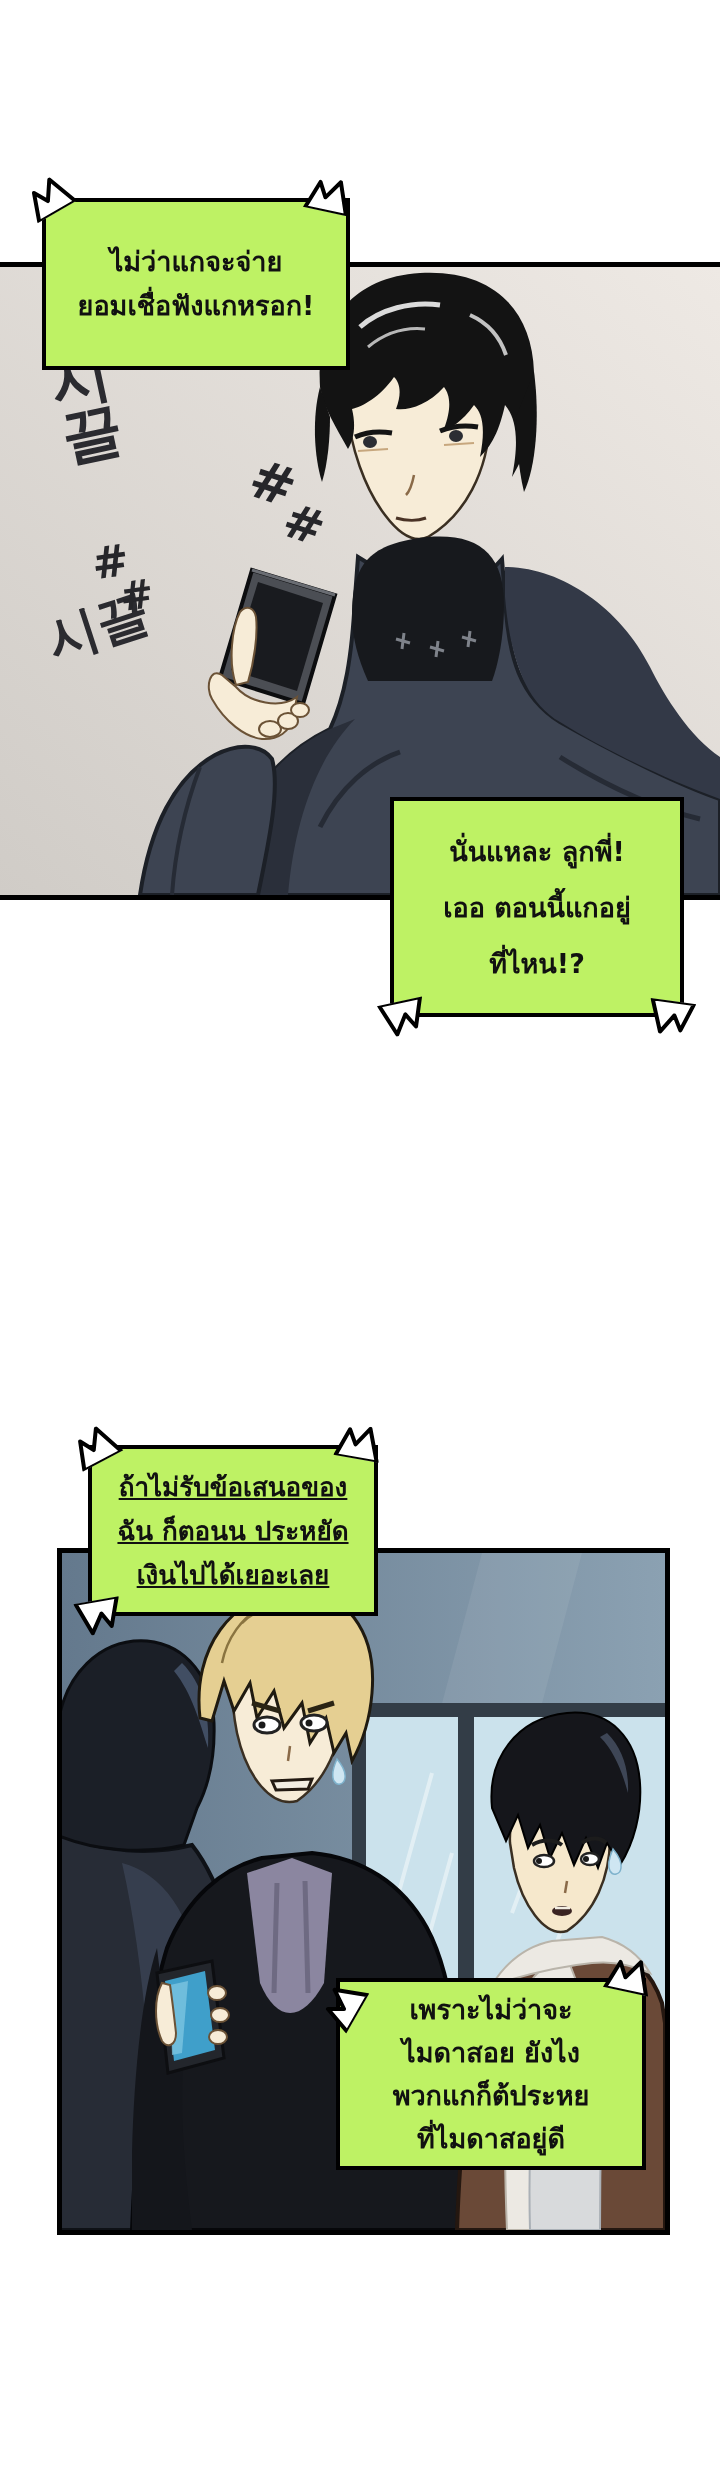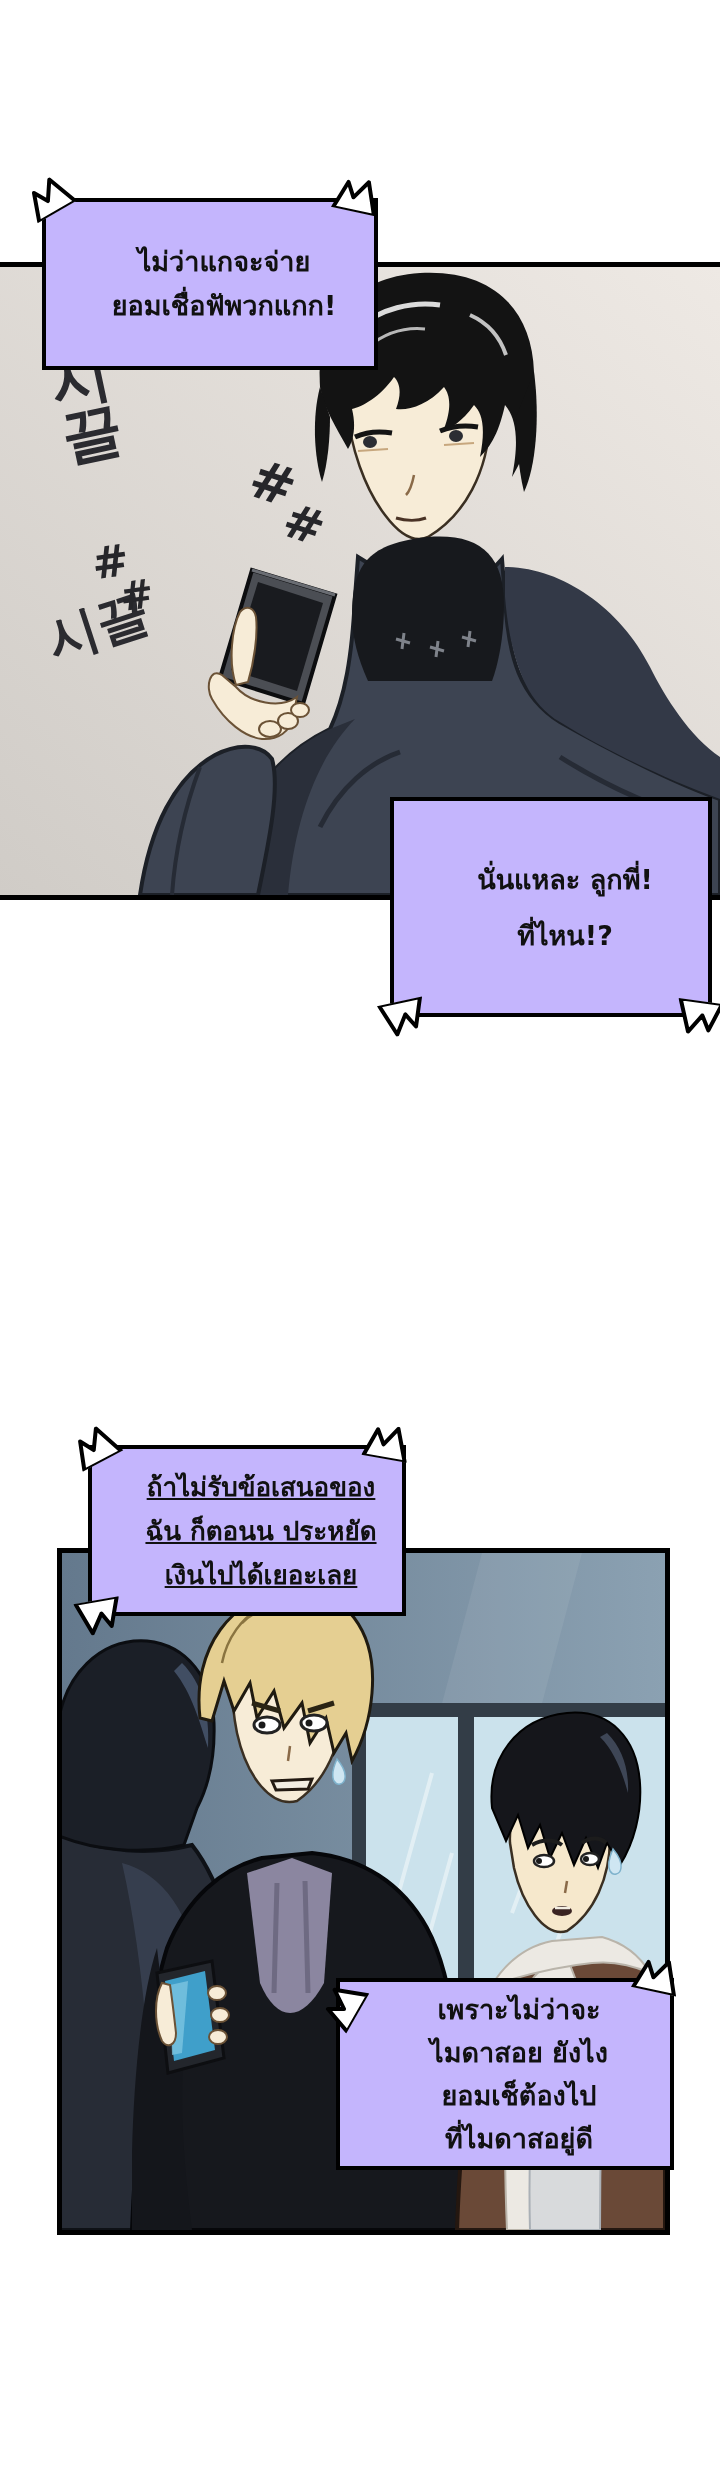--- a/index.html
+++ b/index.html
@@ -4,23 +4,23 @@
 <style>
   html,body{margin:0;padding:0;background:#fff;}
   .page{position:relative;width:720px;height:2470px;background:#ffffff;overflow:hidden;
         font-family:"DejaVu Sans",sans-serif;}
   .panel{position:absolute;overflow:hidden;background:#fff;}
   .panel svg{position:absolute;left:0;top:0;}
   .panel-1{left:0;top:262px;width:720px;height:628px;border-top:5px solid #000;border-bottom:5px solid #000;}
   .panel-2{left:57px;top:1548px;width:603px;height:677px;border:5px solid #000;}
 
   
-  .bubble{position:absolute;background:#c4b5fd;border:4px solid #000;z-index:6;
+  .bubble{position:absolute;background:#bef264;border:4px solid #000;z-index:6;
           display:flex;flex-direction:column;justify-content:center;align-items:center;
-          text-align:center;font-weight:bold;color:#111;padding-left:28px;}
+          text-align:center;font-weight:bold;color:#111;}
   .bubble .ln{width:100%;}
   .b1{left:42px;top:198px;width:300px;height:164px;font-size:27px;line-height:44px;}
   .b2{left:390px;top:797px;width:286px;height:212px;font-size:27px;line-height:47px;gap:9px;}
   .b3{left:88px;top:1445px;width:282px;height:163px;font-size:26px;line-height:44px;text-decoration:underline;}
   .b4{left:336px;top:1978px;width:302px;height:184px;font-size:27px;line-height:43px;}
 
   
   .notch{position:absolute;width:46px;height:34px;z-index:7;pointer-events:none;}
   .b1 .n-tl{left:-20px;top:-22px;transform:rotate(-30deg);}
   .b1 .n-tr{right:-6px;top:-24px;transform:rotate(12deg);}
@@ -225,35 +225,36 @@
       <svg width="46" height="34">
           <path d="M2,34 L12,6 L20,20 L32,2 L44,34 Z" fill="#fff" stroke="#000" stroke-width="4" stroke-linejoin="round"></path>
         </svg>
     </span>
     <span class="notch n-tr">
       <svg width="46" height="34">
           <path d="M2,34 L12,6 L20,20 L32,2 L44,34 Z" fill="#fff" stroke="#000" stroke-width="4" stroke-linejoin="round"></path>
         </svg>
     </span>
     <div class="ln">ไม่ว่าแกจะจ่าย</div>
-    <div class="ln">ยอมเชื่อฟัพวกแกก!</div>
+    <div class="ln">ยอมเชื่อฟังแกหรอก!</div>
   </div>
 
   <div class="bubble b2">
     <span class="notch n-bl">
       <svg width="46" height="34">
           <path d="M2,34 L12,6 L20,20 L32,2 L44,34 Z" fill="#fff" stroke="#000" stroke-width="4" stroke-linejoin="round"></path>
         </svg>
     </span>
     <span class="notch n-br">
       <svg width="46" height="34">
           <path d="M2,34 L12,6 L20,20 L32,2 L44,34 Z" fill="#fff" stroke="#000" stroke-width="4" stroke-linejoin="round"></path>
         </svg>
     </span>
     <div class="ln">นั่นแหละ ลูกพี่!</div>
+    <div class="ln">เออ ตอนนี้แกอยู่</div>
     <div class="ln">ที่ไหน!?</div>
   </div>
 
   <div class="bubble b3">
     <span class="notch n-tl">
       <svg width="46" height="34">
           <path d="M2,34 L12,6 L20,20 L32,2 L44,34 Z" fill="#fff" stroke="#000" stroke-width="4" stroke-linejoin="round"></path>
         </svg>
     </span>
     <span class="notch n-tr">
@@ -277,17 +278,17 @@
           <path d="M2,34 L12,6 L20,20 L32,2 L44,34 Z" fill="#fff" stroke="#000" stroke-width="4" stroke-linejoin="round"></path>
         </svg>
     </span>
     <span class="notch n-tr">
       <svg width="46" height="34">
           <path d="M2,34 L12,6 L20,20 L32,2 L44,34 Z" fill="#fff" stroke="#000" stroke-width="4" stroke-linejoin="round"></path>
         </svg>
     </span>
     <div class="ln">เพราะไม่ว่าจะ</div>
     <div class="ln">ไมดาสอย ยังไง</div>
-    <div class="ln">ยอมเช็ต้องไป</div>
+    <div class="ln">พวกแกก็ต้ประหย</div>
     <div class="ln">ที่ไมดาสอยู่ดี</div>
   </div>
 
 </div>
 
 </body></html>

